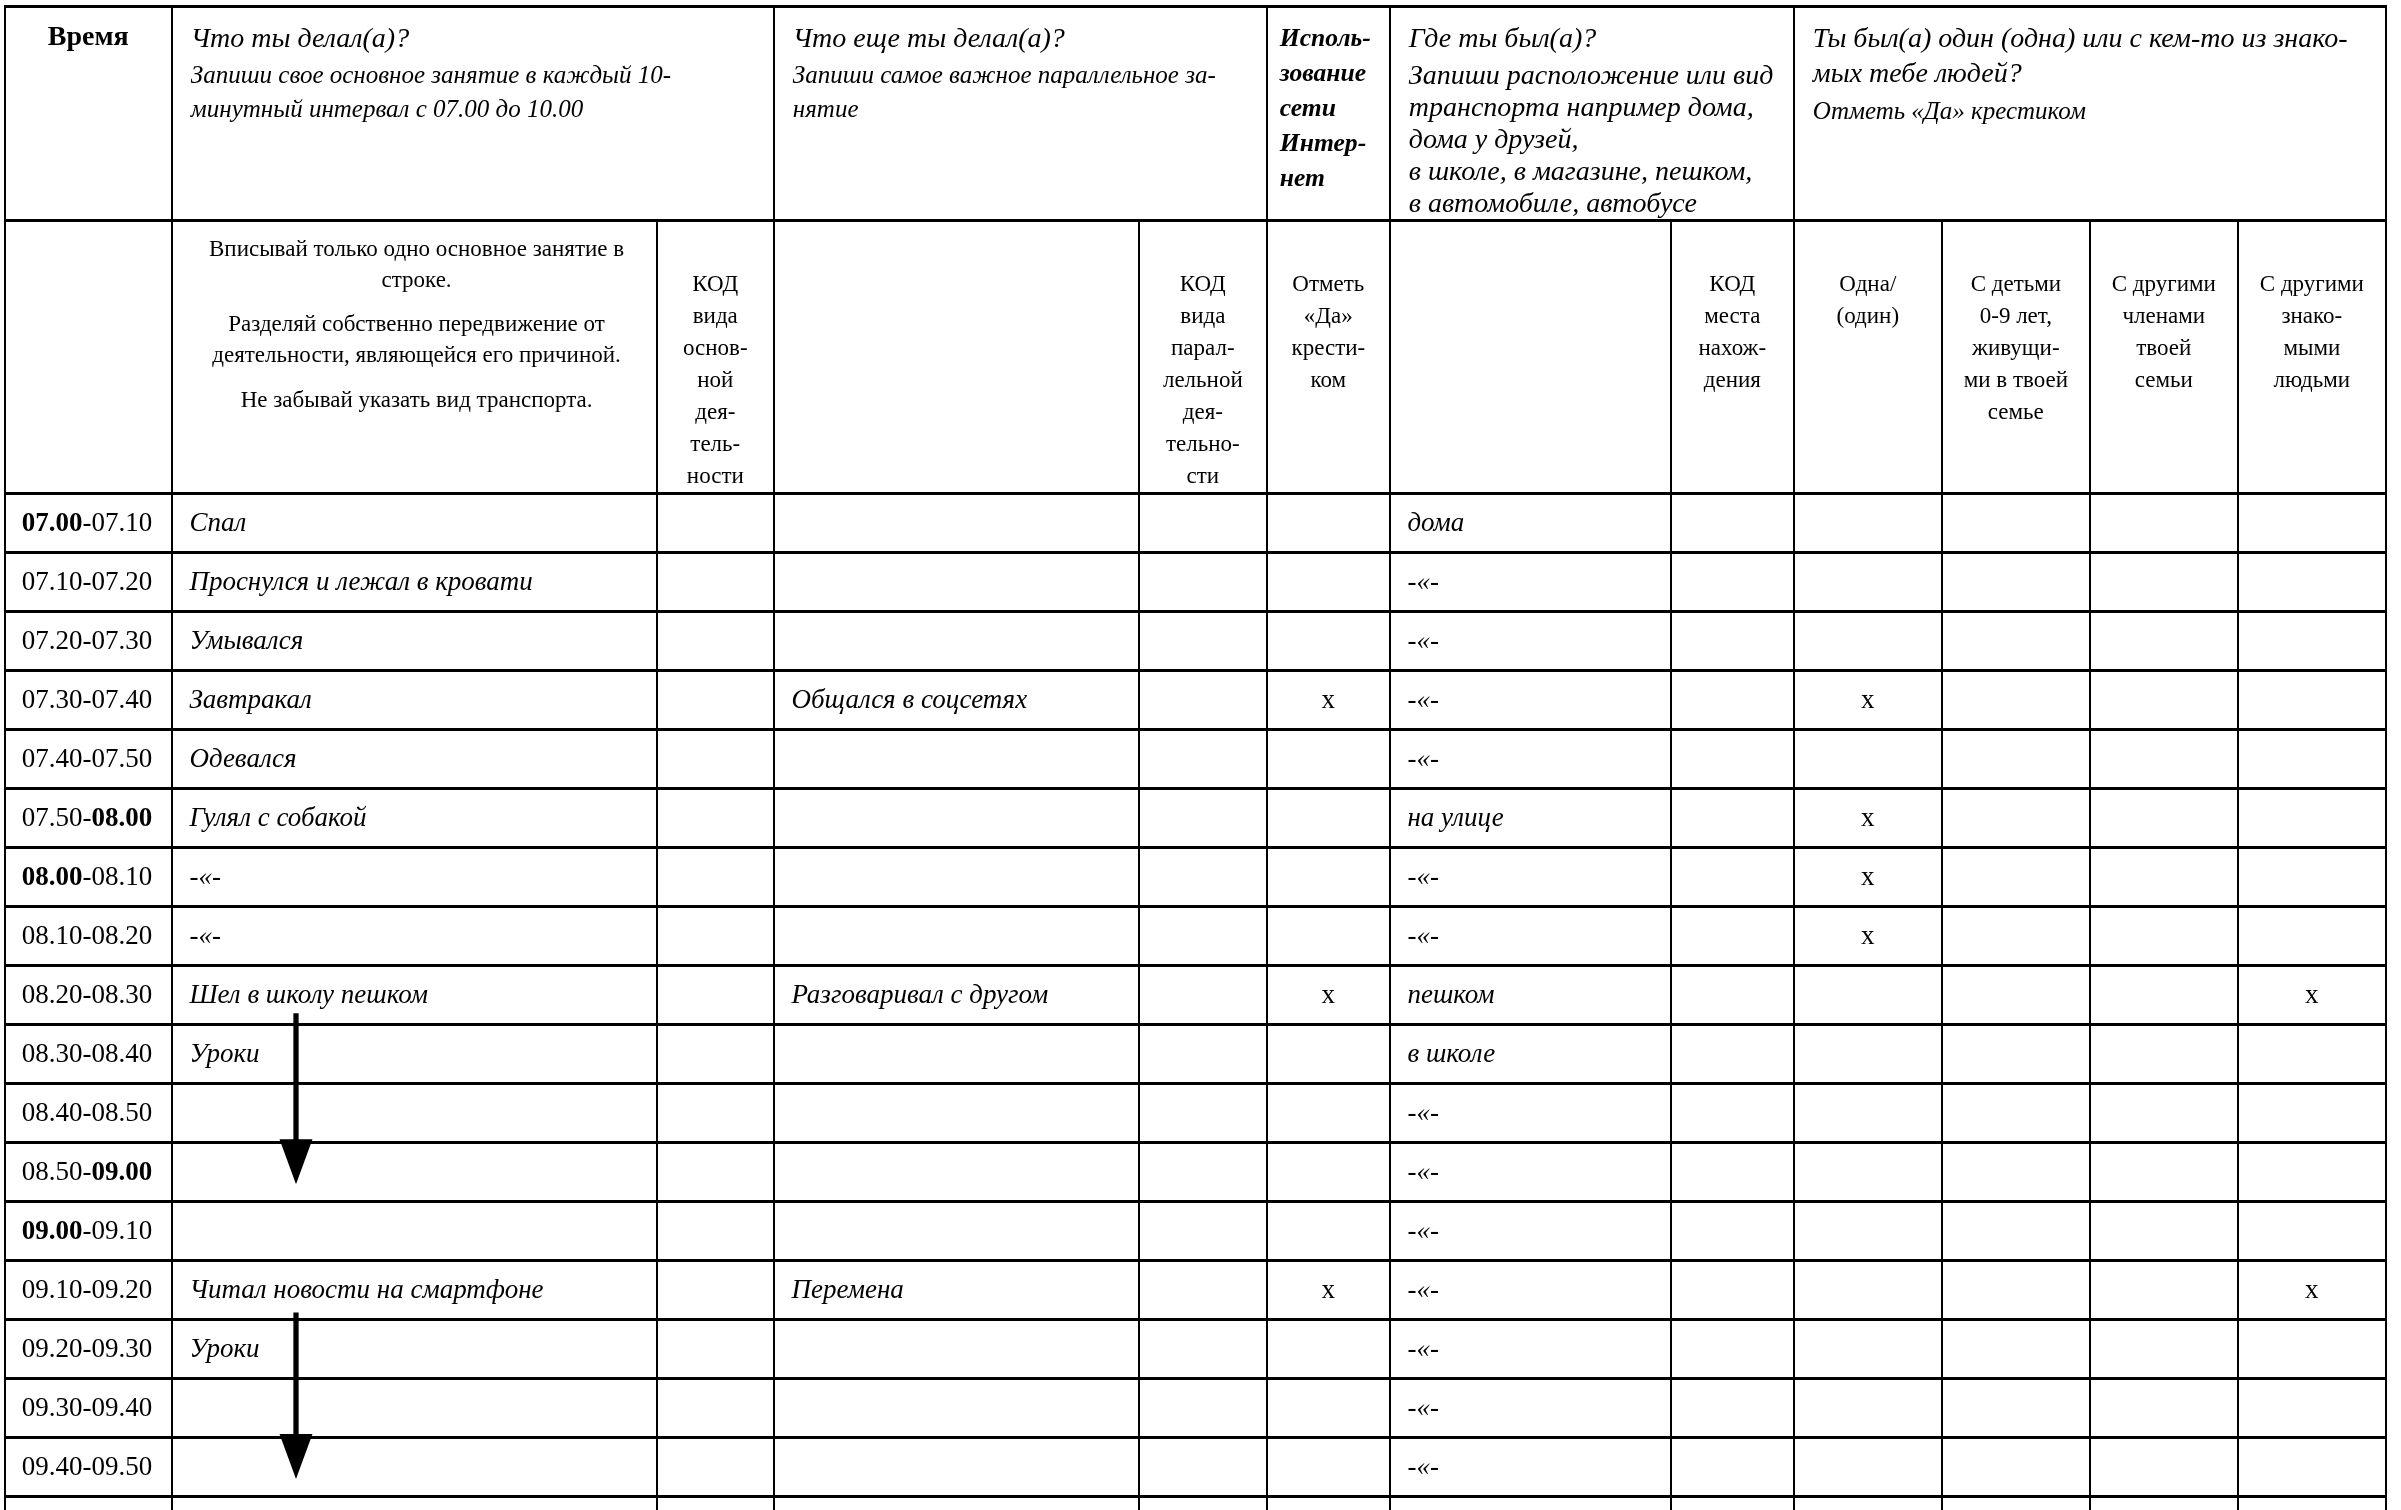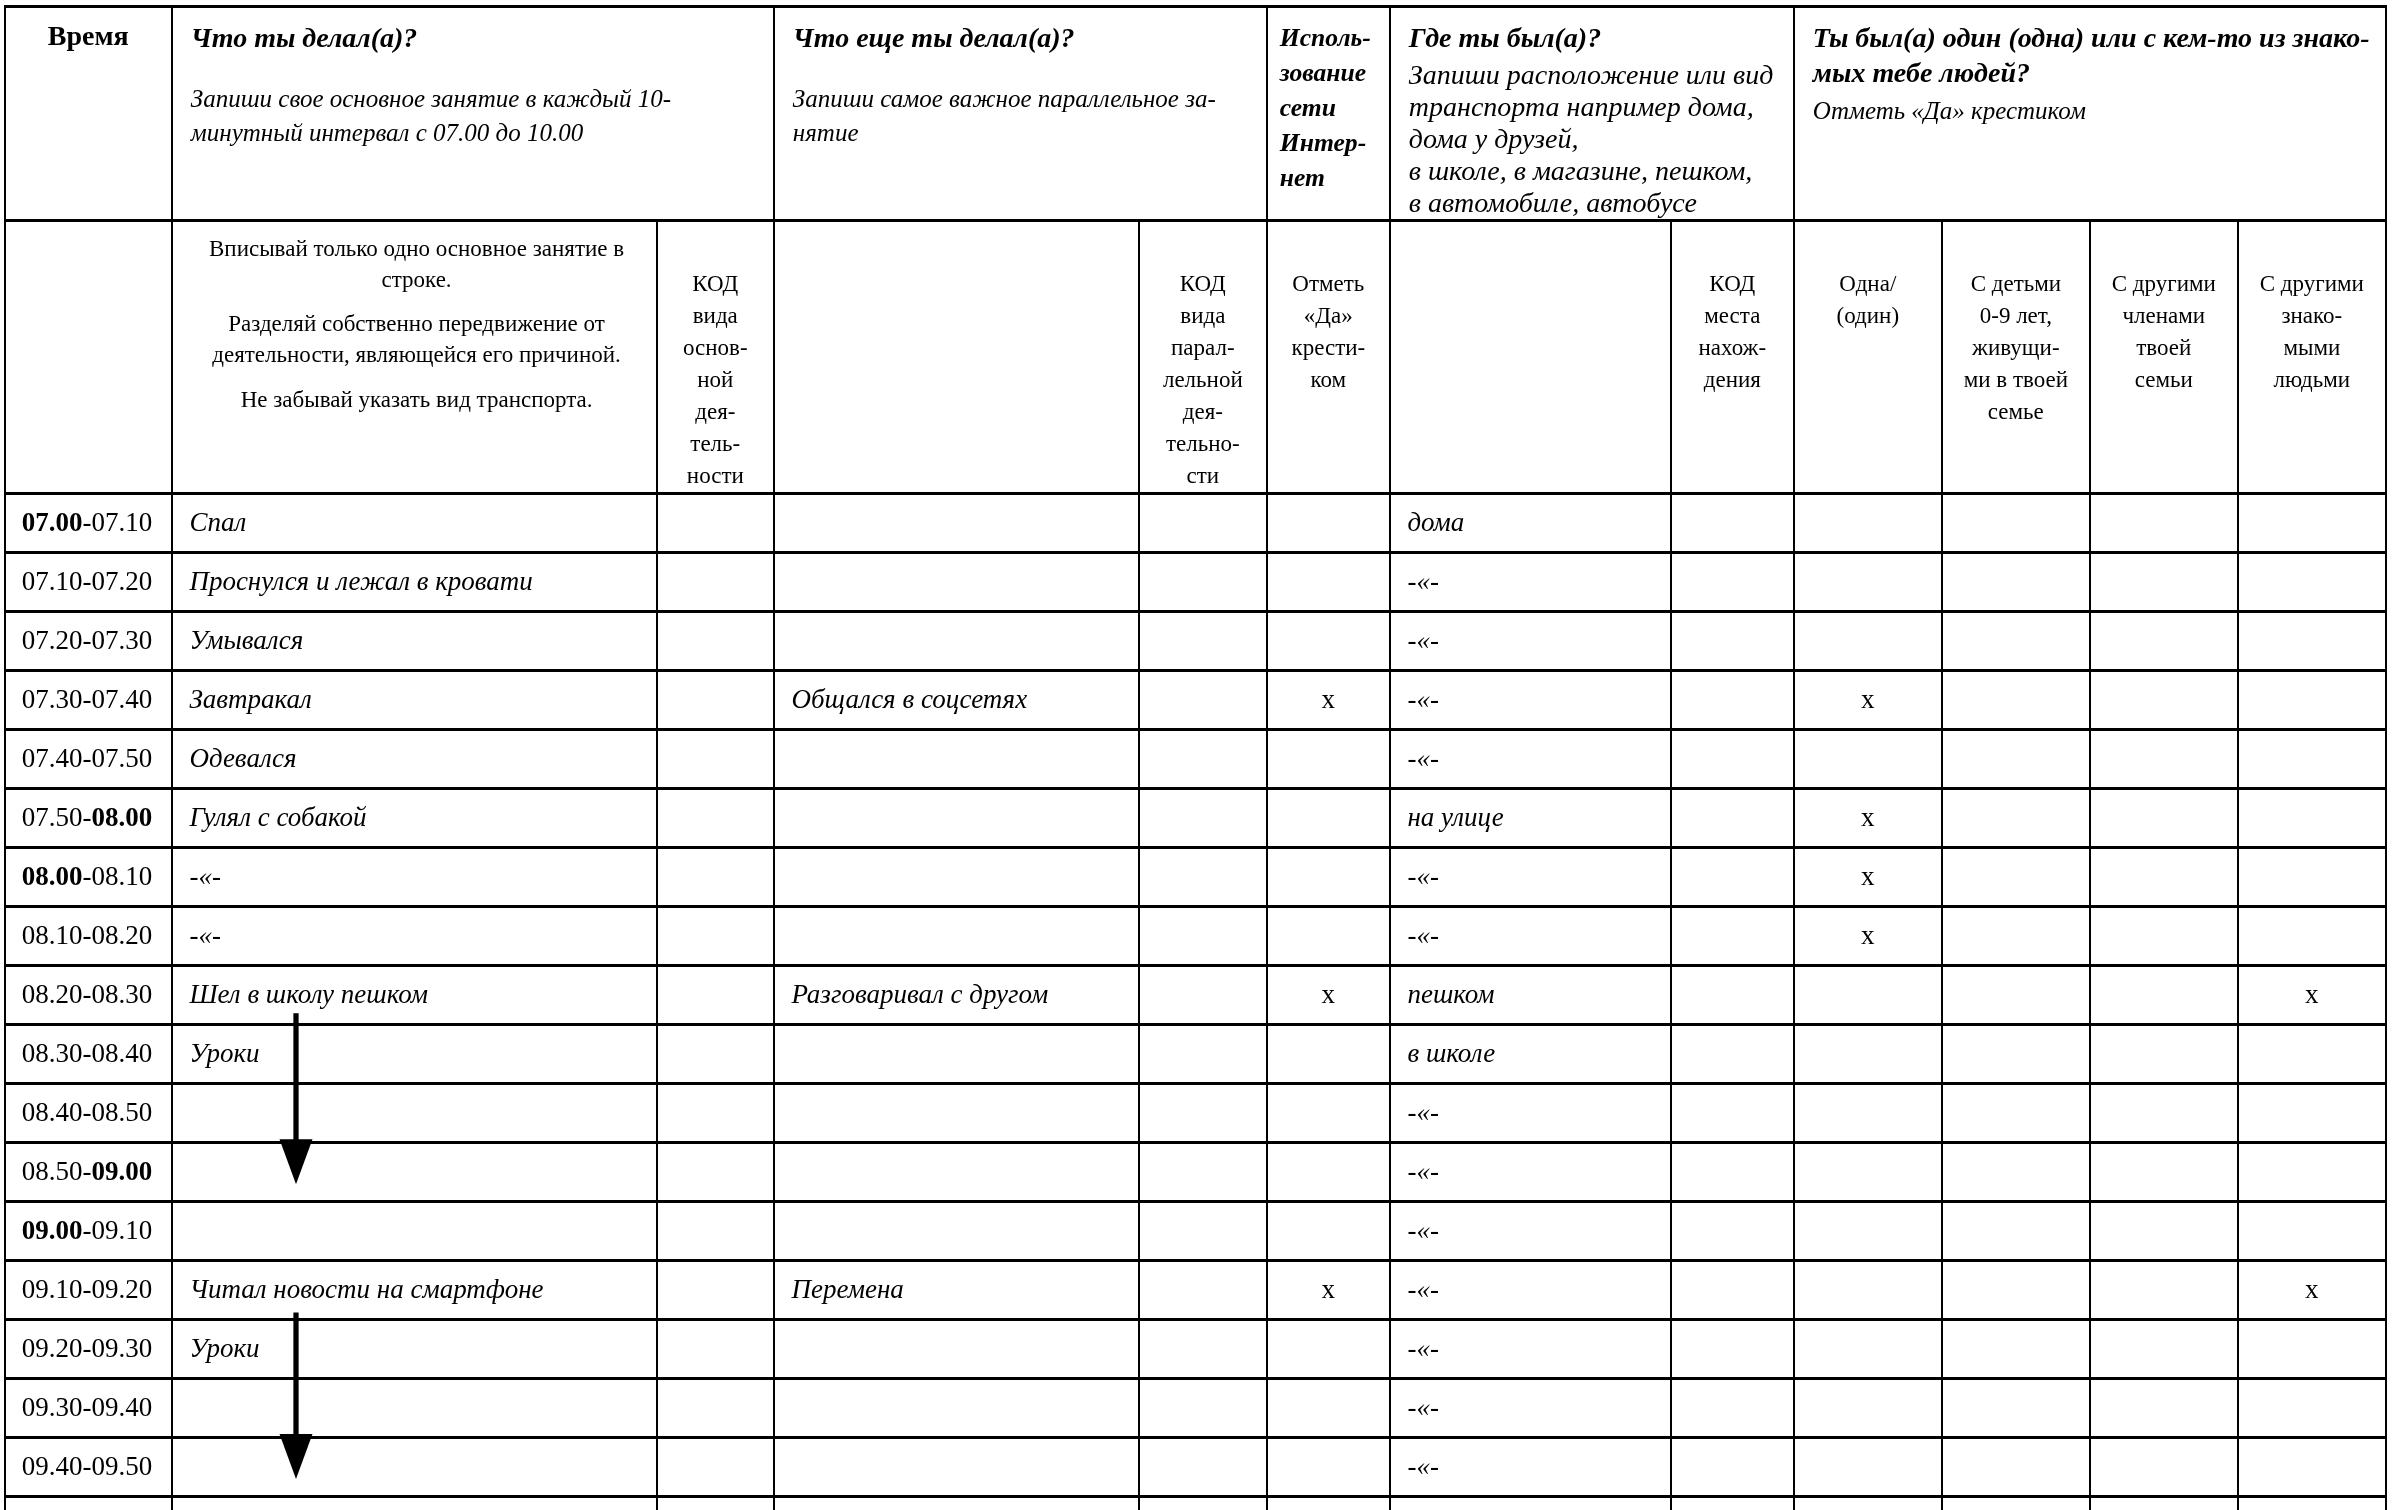--- a/index.html
+++ b/index.html
@@ -19,22 +19,22 @@
     border-top: 3.8px solid #000; border-bottom: 3.8px solid #000;
     padding: 0; vertical-align: middle; overflow: hidden;
   }
   thead td { vertical-align: top; }
   tr.h1 > td { height: 209px; }
   tr.h2 > td { height: 203px; }
   tbody tr > td { height: 59px; }
 
   .pad { padding: 12px 13.5px 0 18px; }
   .time-head { font-weight: bold; font-size: 28px; text-align: center; padding-top: 12px; }
-  .h1-title { font-style: italic; font-weight: bold; font-size: 28px; line-height: 35px; white-space: pre-line; }
-  .h1-sub { font-style: italic; font-size: 25px; line-height: 34px; white-space: pre-line; margin-top: 27px; }
+  .h1-title { font-style: italic; font-weight: normal; font-size: 28px; line-height: 35px; white-space: pre-line; }
+  .h1-sub { font-style: italic; font-size: 25px; line-height: 34px; white-space: pre-line; margin-top: 3px; }
   .h1-sub.tight { margin-top: 4.5px; }
   .internet-head { font-style: italic; font-weight: bold; font-size: 25.6px; line-height: 35px; white-space: pre-line; padding: 12px 0 0 12px; }
   .h2-note { font-size: 23px; line-height: 31px; padding: 10.5px 10.5px 0 15px; text-align: center; }
   .h2-note p { margin: 0 0 13.5px 0; }
   .code-head { font-size: 23px; line-height: 32px; text-align: center; white-space: pre-line; padding-top: 10.5px; margin-top: 35px; }
 
   .c-time { font-size: 27px; padding-left: 16px; white-space: nowrap; }
   .c-time .b { font-weight: bold; }
   .c-act, .c-par, .c-place { font-style: italic; font-size: 27px; padding-left: 16.6px; }
   .c-mark { text-align: center; font-size: 27px; }

